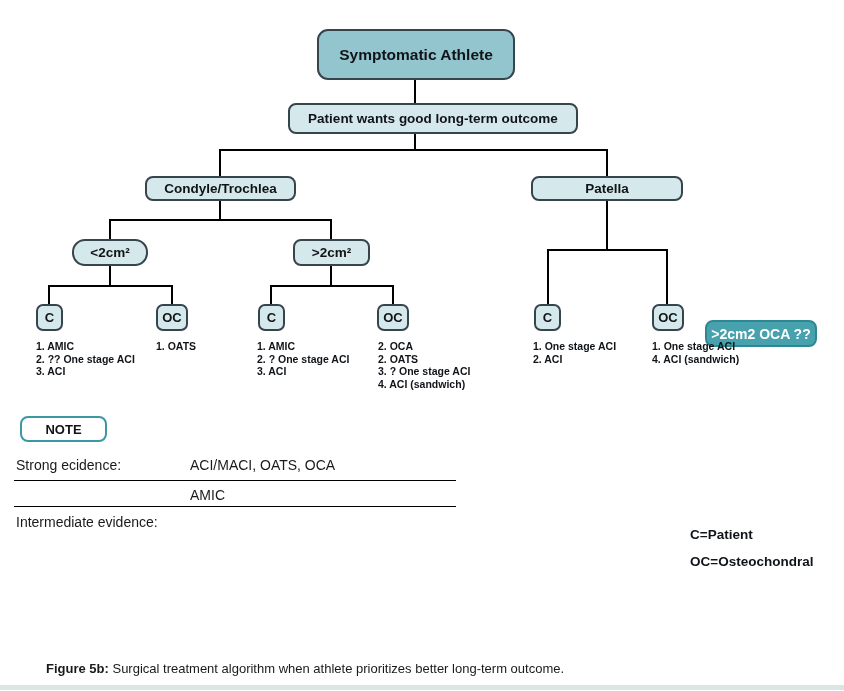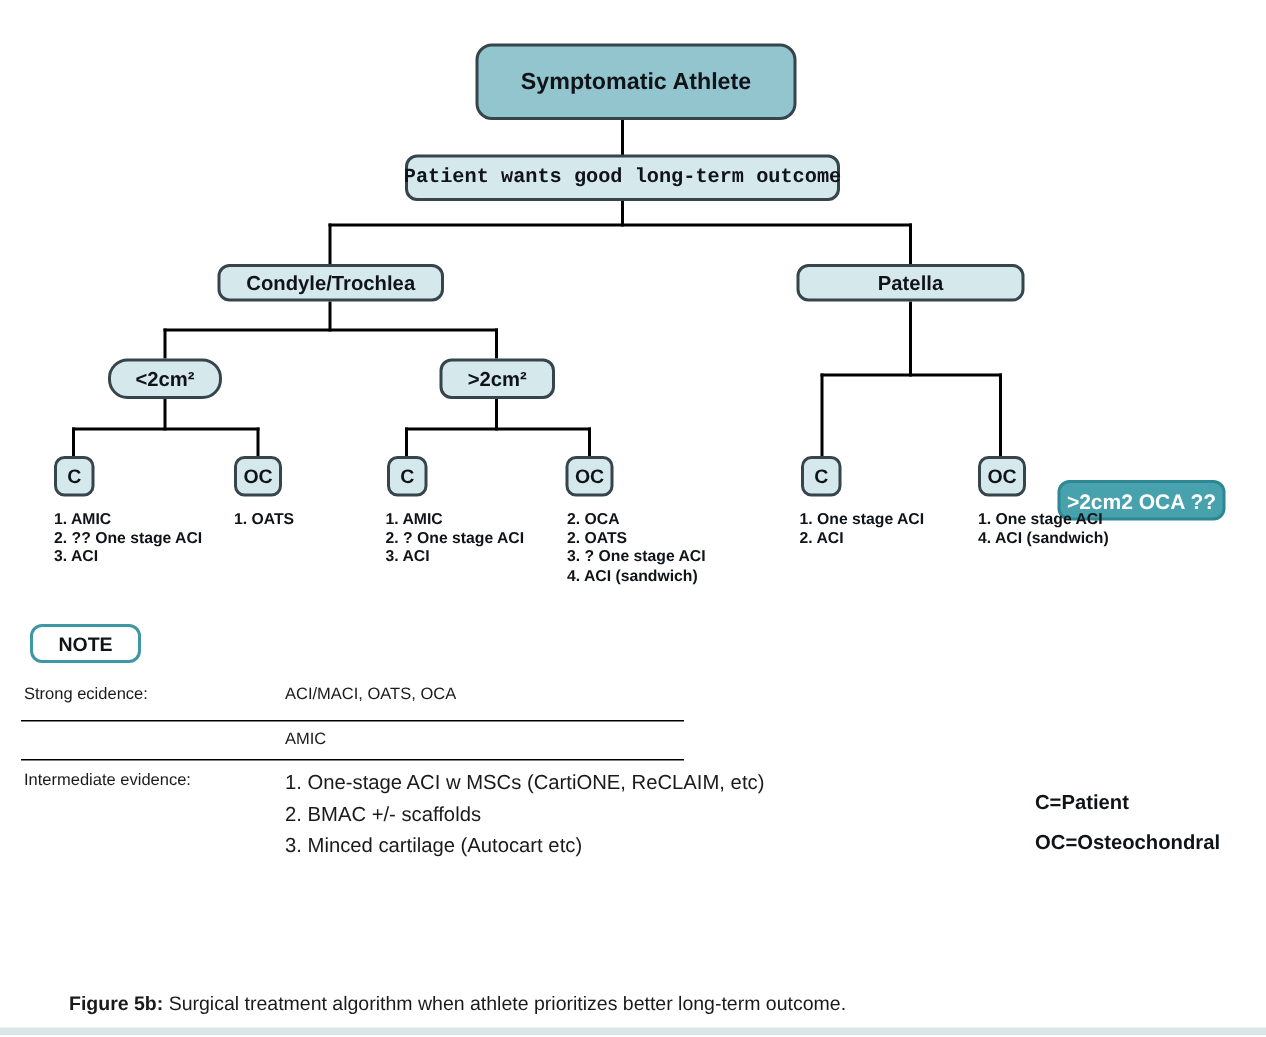--- a/index.html
+++ b/index.html
@@ -23,21 +23,21 @@
   }
   .hl,.vl{position:absolute;background:#000;}
   .hl{height:2px;}
   .vl{width:2px;}
   .tlist{position:absolute;font-size:10.5px;font-weight:bold;line-height:12.5px;white-space:nowrap;color:#101418;}
   .notebox{
     position:absolute;box-sizing:border-box;border:2px solid #3d98a4;background:#fff;
     border-radius:8px;display:flex;align-items:center;justify-content:center;
     font-weight:bold;font-size:13px;color:#101418;
   }
-  .ntext{position:absolute;font-size:11px;color:#1a1a1a;white-space:nowrap;}
+  .ntext{position:absolute;font-size:14px;color:#1a1a1a;white-space:nowrap;}
   .nlist{position:absolute;font-size:13.5px;color:#1a1a1a;line-height:21px;white-space:nowrap;}
   .rule{position:absolute;height:1px;background:#000;}
   .legend{position:absolute;font-weight:bold;font-size:13.5px;color:#101418;white-space:nowrap;}
   .caption{position:absolute;font-size:13px;color:#1a1a1a;white-space:nowrap;padding-left:36px;}
   .caption b{font-weight:bold;}
   .bottomstrip{position:absolute;left:0;width:844px;background:rgba(158,190,184,0.38);}
 </style>
 </head>
 <body>
 
@@ -62,23 +62,23 @@
   <div class="vl" style="left:330px;top:266px;height:21px;"></div>
   <div class="hl" style="left:270px;top:285px;width:124px;"></div>
   <div class="vl" style="left:270px;top:285px;height:20px;"></div>
   <div class="vl" style="left:392px;top:285px;height:20px;"></div>
 
   <div class="vl" style="left:606px;top:201px;height:50px;"></div>
   <div class="hl" style="left:547px;top:249px;width:121px;"></div>
   <div class="vl" style="left:547px;top:249px;height:56px;"></div>
   <div class="vl" style="left:666px;top:249px;height:56px;"></div>
 
-  <div class="node root" style="left:317px;top:29px;width:214px;height:51px;">Symptomatic Athlete</div>
+  <div class="node root" style="left:317px;top:29px;width:198px;height:51px;">Symptomatic Athlete</div>
 
-  <div class="node mid" style="left:270px;top:103px;width:290px;height:31px;font-family:Liberation Mono, monospace;">Patient wants good long-term outcome</div>
+  <div class="node mid" style="left:288px;top:103px;width:290px;height:31px;">Patient wants good long-term outcome</div>
 
   <div class="node mid" style="left:145px;top:176px;width:151px;height:25px;">Condyle/Trochlea</div>
 
   <div class="node mid" style="left:531px;top:176px;width:152px;height:25px;">Patella</div>
 
   <div class="node mid" style="left:72px;top:239px;width:76px;height:27px;border-radius:13px;">&lt;2cm²</div>
 
   <div class="node mid" style="left:293px;top:239px;width:77px;height:27px;">&gt;2cm²</div>
 
   <div class="node leaf" style="left:36px;top:304px;width:27px;height:27px;">C</div>
@@ -113,37 +113,32 @@
   </div>
   <div class="tlist" style="left:533px;top:340px;">
     <div>1. One stage ACI</div>
     <div>2. ACI</div>
   </div>
   <div class="tlist" style="left:652px;top:340px;">
     <div>1. One stage ACI</div>
     <div>4. ACI (sandwich)</div>
   </div>
 
-  <div class="notebox" style="left:20px;top:416px;width:74px;height:26px;">NOTE</div>
+  <div class="notebox" style="left:20px;top:416px;width:87px;height:26px;">NOTE</div>
 
   <div class="ntext" style="left:16px;top:457px;">Strong ecidence:</div>
   <div class="ntext" style="left:190px;top:457px;">ACI/MACI, OATS, OCA</div>
 
   <div class="rule" style="left:14px;top:480px;width:442px;"></div>
 
   <div class="ntext" style="left:190px;top:487px;">AMIC</div>
 
   <div class="rule" style="left:14px;top:506px;width:442px;"></div>
 
   <div class="ntext" style="left:16px;top:514px;">Intermediate evidence:</div>
-  <div class="nlist" style="left:190px;top:511px;">
-    <div>1. One-stage ACI w MSCs (CartiONE, ReCLAIM, etc)</div>
-    <div>2. BMAC +/- scaffolds</div>
-    <div>3. Minced cartilage (Autocart etc)</div>
-  </div>
 
   <div class="legend" style="left:690px;top:527px;">C=Patient</div>
   <div class="legend" style="left:690px;top:554px;">OC=Osteochondral</div>
 
   <div class="caption" style="left:10px;top:661px;">
     <b>Figure 5b:</b><span> Surgical treatment algorithm when athlete prioritizes better long-term outcome.</span>
   </div>
 
   <div class="bottomstrip" style="top:685px;height:5px;"></div>
 

